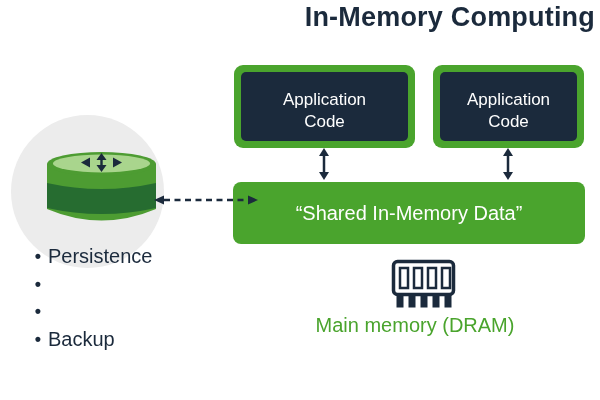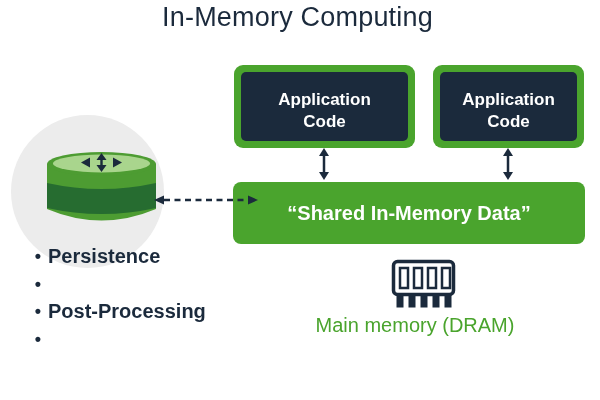--- a/index.html
+++ b/index.html
@@ -1,55 +1,55 @@
 <!DOCTYPE html>
 <html><head>
 <meta charset="utf-8">
 <style>
   html,body { margin:0; padding:0; background:#ffffff; }
   .canvas {
     position:relative; width:600px; height:400px; background:#ffffff;
     font-family:"Liberation Sans", sans-serif; overflow:hidden;
   }
   .title {
-    position:absolute; top:2px; left:0; width:595px; text-align:center;
-    font-size:27px; font-weight:400; color:#1b2a3c; letter-spacing:0.2px;
+    position:absolute; top:2px; left:0; width:595px; text-align:right;
+    font-size:27px; font-weight:700; color:#1b2a3c; letter-spacing:0.2px;
   }
   .circle {
     position:absolute; left:11px; top:115px; width:153px; height:153px;
     border-radius:50%; background:#ececec;
   }
   .cylinder { position:absolute; left:46px; top:151px; }
   .bullets { position:absolute; left:28px; top:243px; }
   .bullet-row { display:flex; align-items:center; height:27.5px; }
   .bullet-dot {
     width:20px; text-align:center; font-size:18px; font-weight:700; color:#1b2a3c;
   }
-  .bullet-label { font-size:20px; font-weight:700; color:#1b2a3c; }
+  .bullet-label { font-size:20px; font-weight:400; color:#1b2a3c; }
   .app-box {
     position:absolute; top:65px; height:83px; background:#4aa42d;
     border-radius:9px; box-sizing:border-box; padding:7px;
     display:flex;
   }
   .app-box-inner {
     flex:1; background:#1b2a3c; border-radius:5px;
     display:flex; align-items:center; justify-content:center;
   }
   .app-box-label {
     display:block; width:120px; text-align:center;
-    color:#ffffff; font-size:17px; font-weight:700; line-height:1.25;margin-top:8px;
+    color:#ffffff; font-size:17px; font-weight:400; line-height:1.25;margin-top:8px;
   }
   .box1 { left:234px; width:181px; }
   .box2 { left:433px; width:151px; }
   .shared-bar {
     position:absolute; left:233px; top:182px; width:352px; height:62px;
     background:#4aa42d; border-radius:8px;
     display:flex; align-items:center; justify-content:center;
   }
-  .shared-bar-label { color:#ffffff; font-size:20px; font-weight:700; }
+  .shared-bar-label { color:#ffffff; font-size:20px; font-weight:400; }
   .v-arrow { position:absolute; top:147px; }
   .v-arrow-1 { left:316px; }
   .v-arrow-2 { left:500px; }
   .dashed-arrow { position:absolute; left:153px; top:192px; }
   .ram-icon { position:absolute; left:391px; top:259px; }
   .dram-label {
     position:absolute; left:265px; top:314px; width:300px; text-align:center;
     font-size:20px; font-weight:400; color:#4aa42d;
   }
 </style>
@@ -79,24 +79,24 @@
   <div class="bullets">
     <div class="bullet-row">
       <span class="bullet-dot">•</span>
       <span class="bullet-label">Persistence</span>
     </div>
     <div class="bullet-row">
       <span class="bullet-dot">•</span>
     </div>
     <div class="bullet-row">
       <span class="bullet-dot">•</span>
-      <span class="bullet-label">Post-Processing</span>
     </div>
     <div class="bullet-row">
       <span class="bullet-dot">•</span>
+      <span class="bullet-label">Backup</span>
     </div>
   </div>
 
   <div class="app-box box1">
     <div class="app-box-inner">
       <span class="app-box-label">Application Code</span>
     </div>
   </div>
   <div class="app-box box2">
     <div class="app-box-inner">

